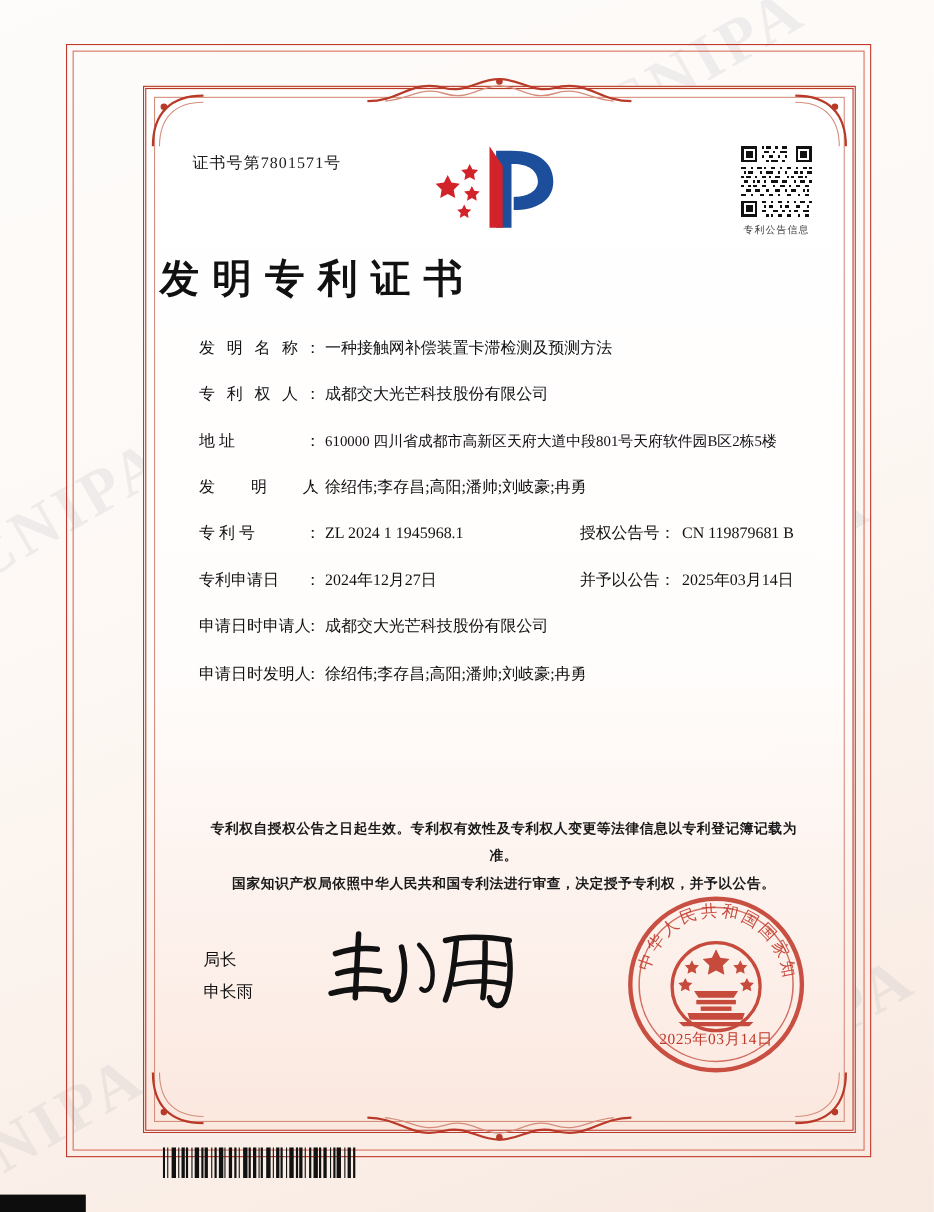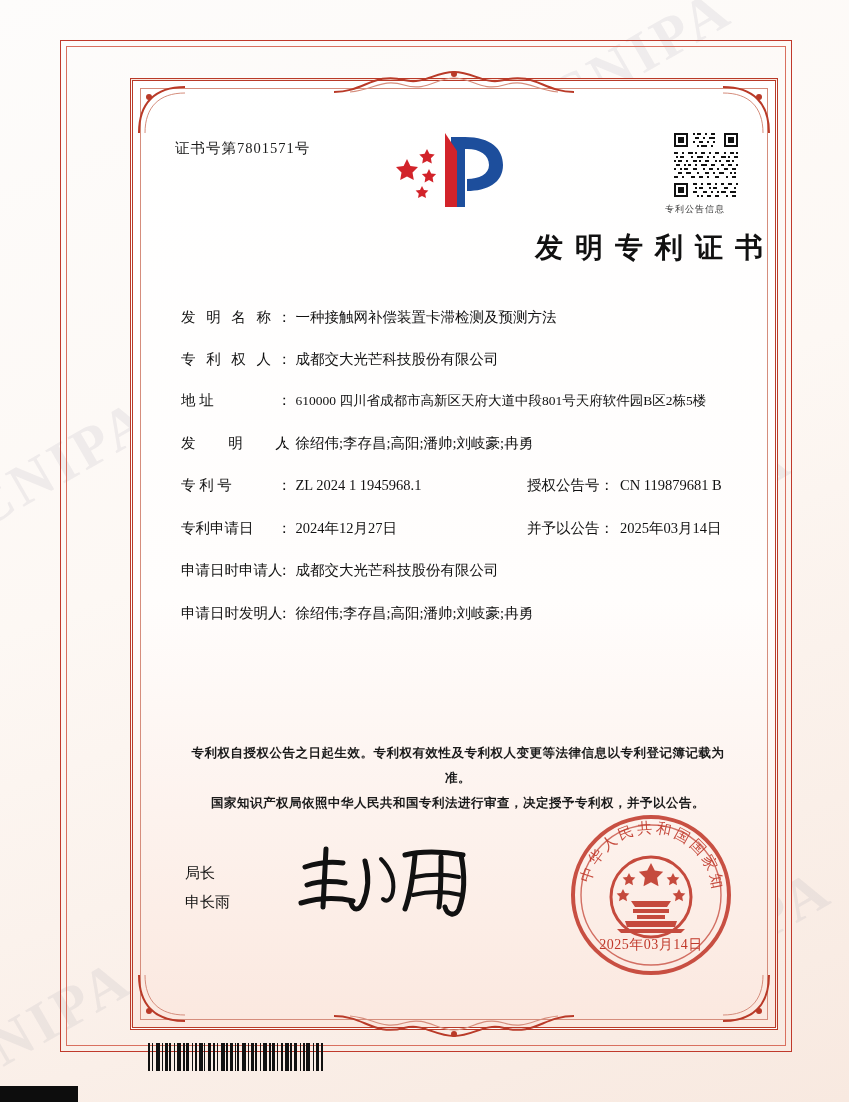--- a/index.html
+++ b/index.html
@@ -121,40 +121,40 @@
     top: 48px;
     width: 150px;
     height: 86px;
   }
 
   
   .qr-box {
     position: absolute;
     right: 28px; top: 50px;
     width: 82px;
-    text-align: left;
+    text-align: center;
   }
   .qr-img {
     width: 68px; height: 68px;
     margin: 0 auto;
     display: block;
   }
   .qr-caption {
     font-size: 9px;
     color: #3a3a3a;
     margin-top: 4px;
     letter-spacing: 1px;
   }
 
   .title {
     position: absolute;
     left: 0; right: 0;
     top: 148px;
-    text-align: right;
-    font-size: 28px;
+    text-align: left;
+    font-size: 36px;
     font-weight: bold;
     letter-spacing: 12px;
     color: #111;
     font-family: "Liberation Serif", serif;
     text-indent: 12px;
   }
 
   .fields {
     position: absolute;
     left: 48px;

